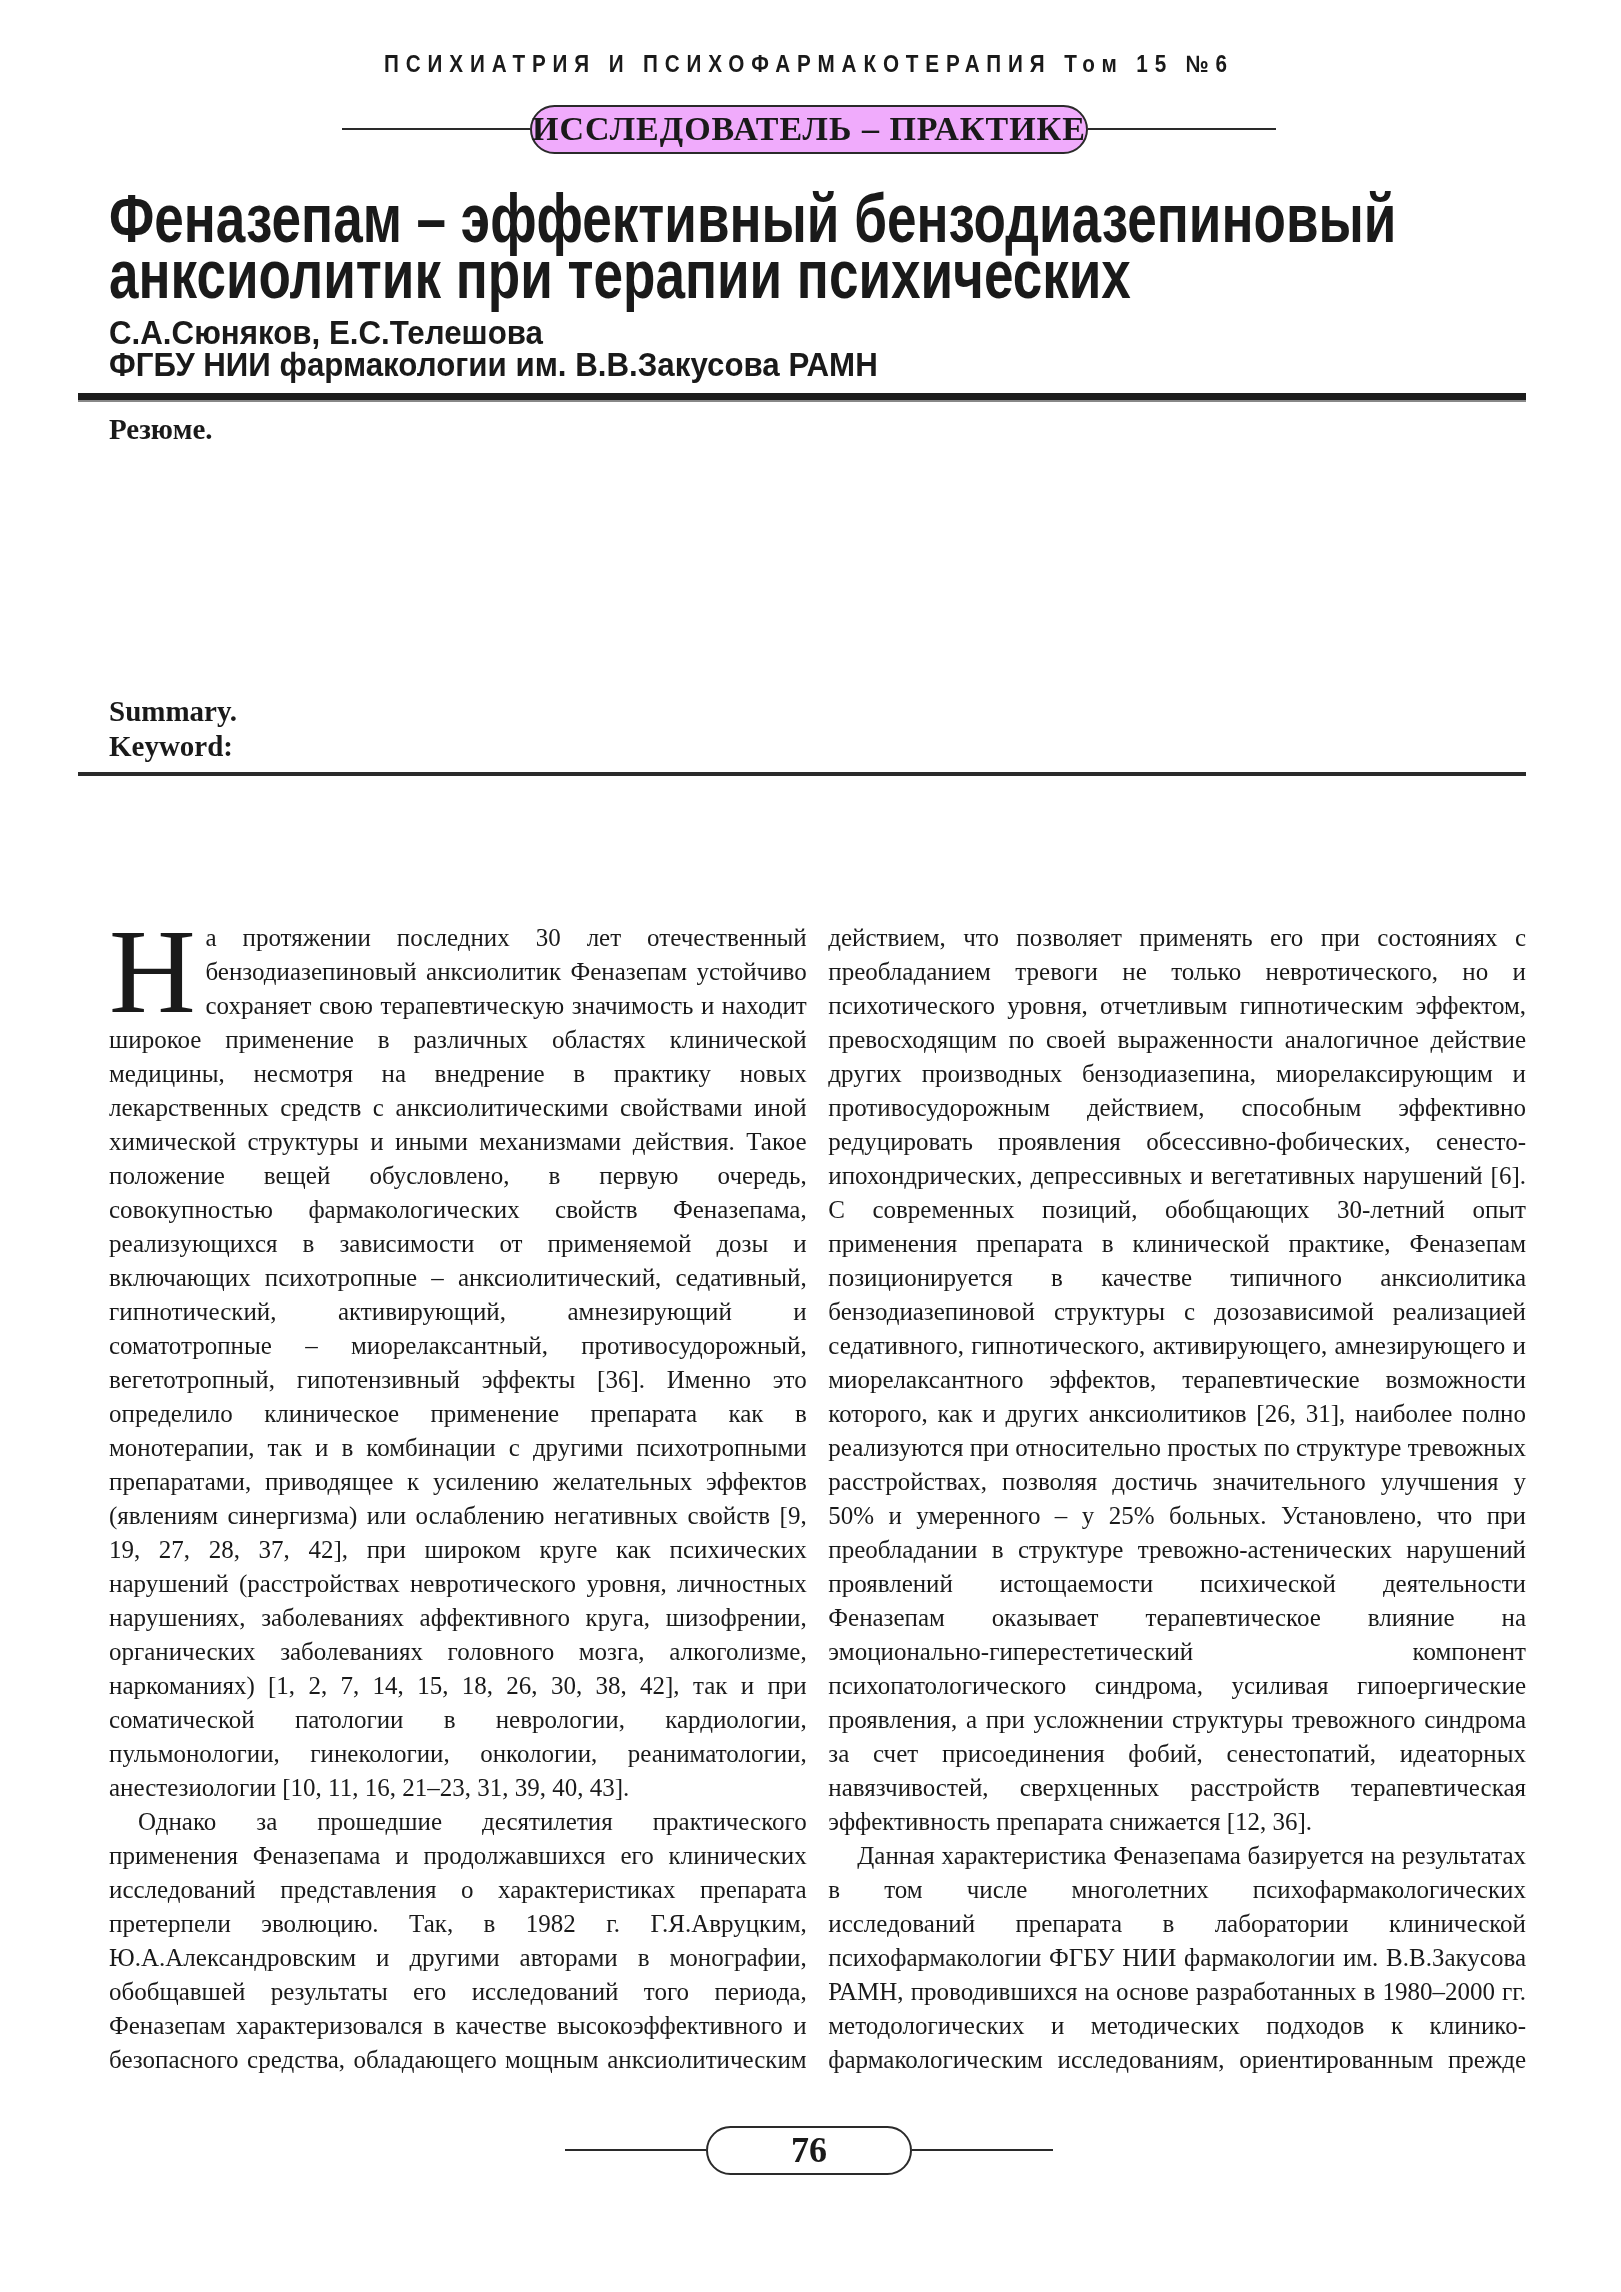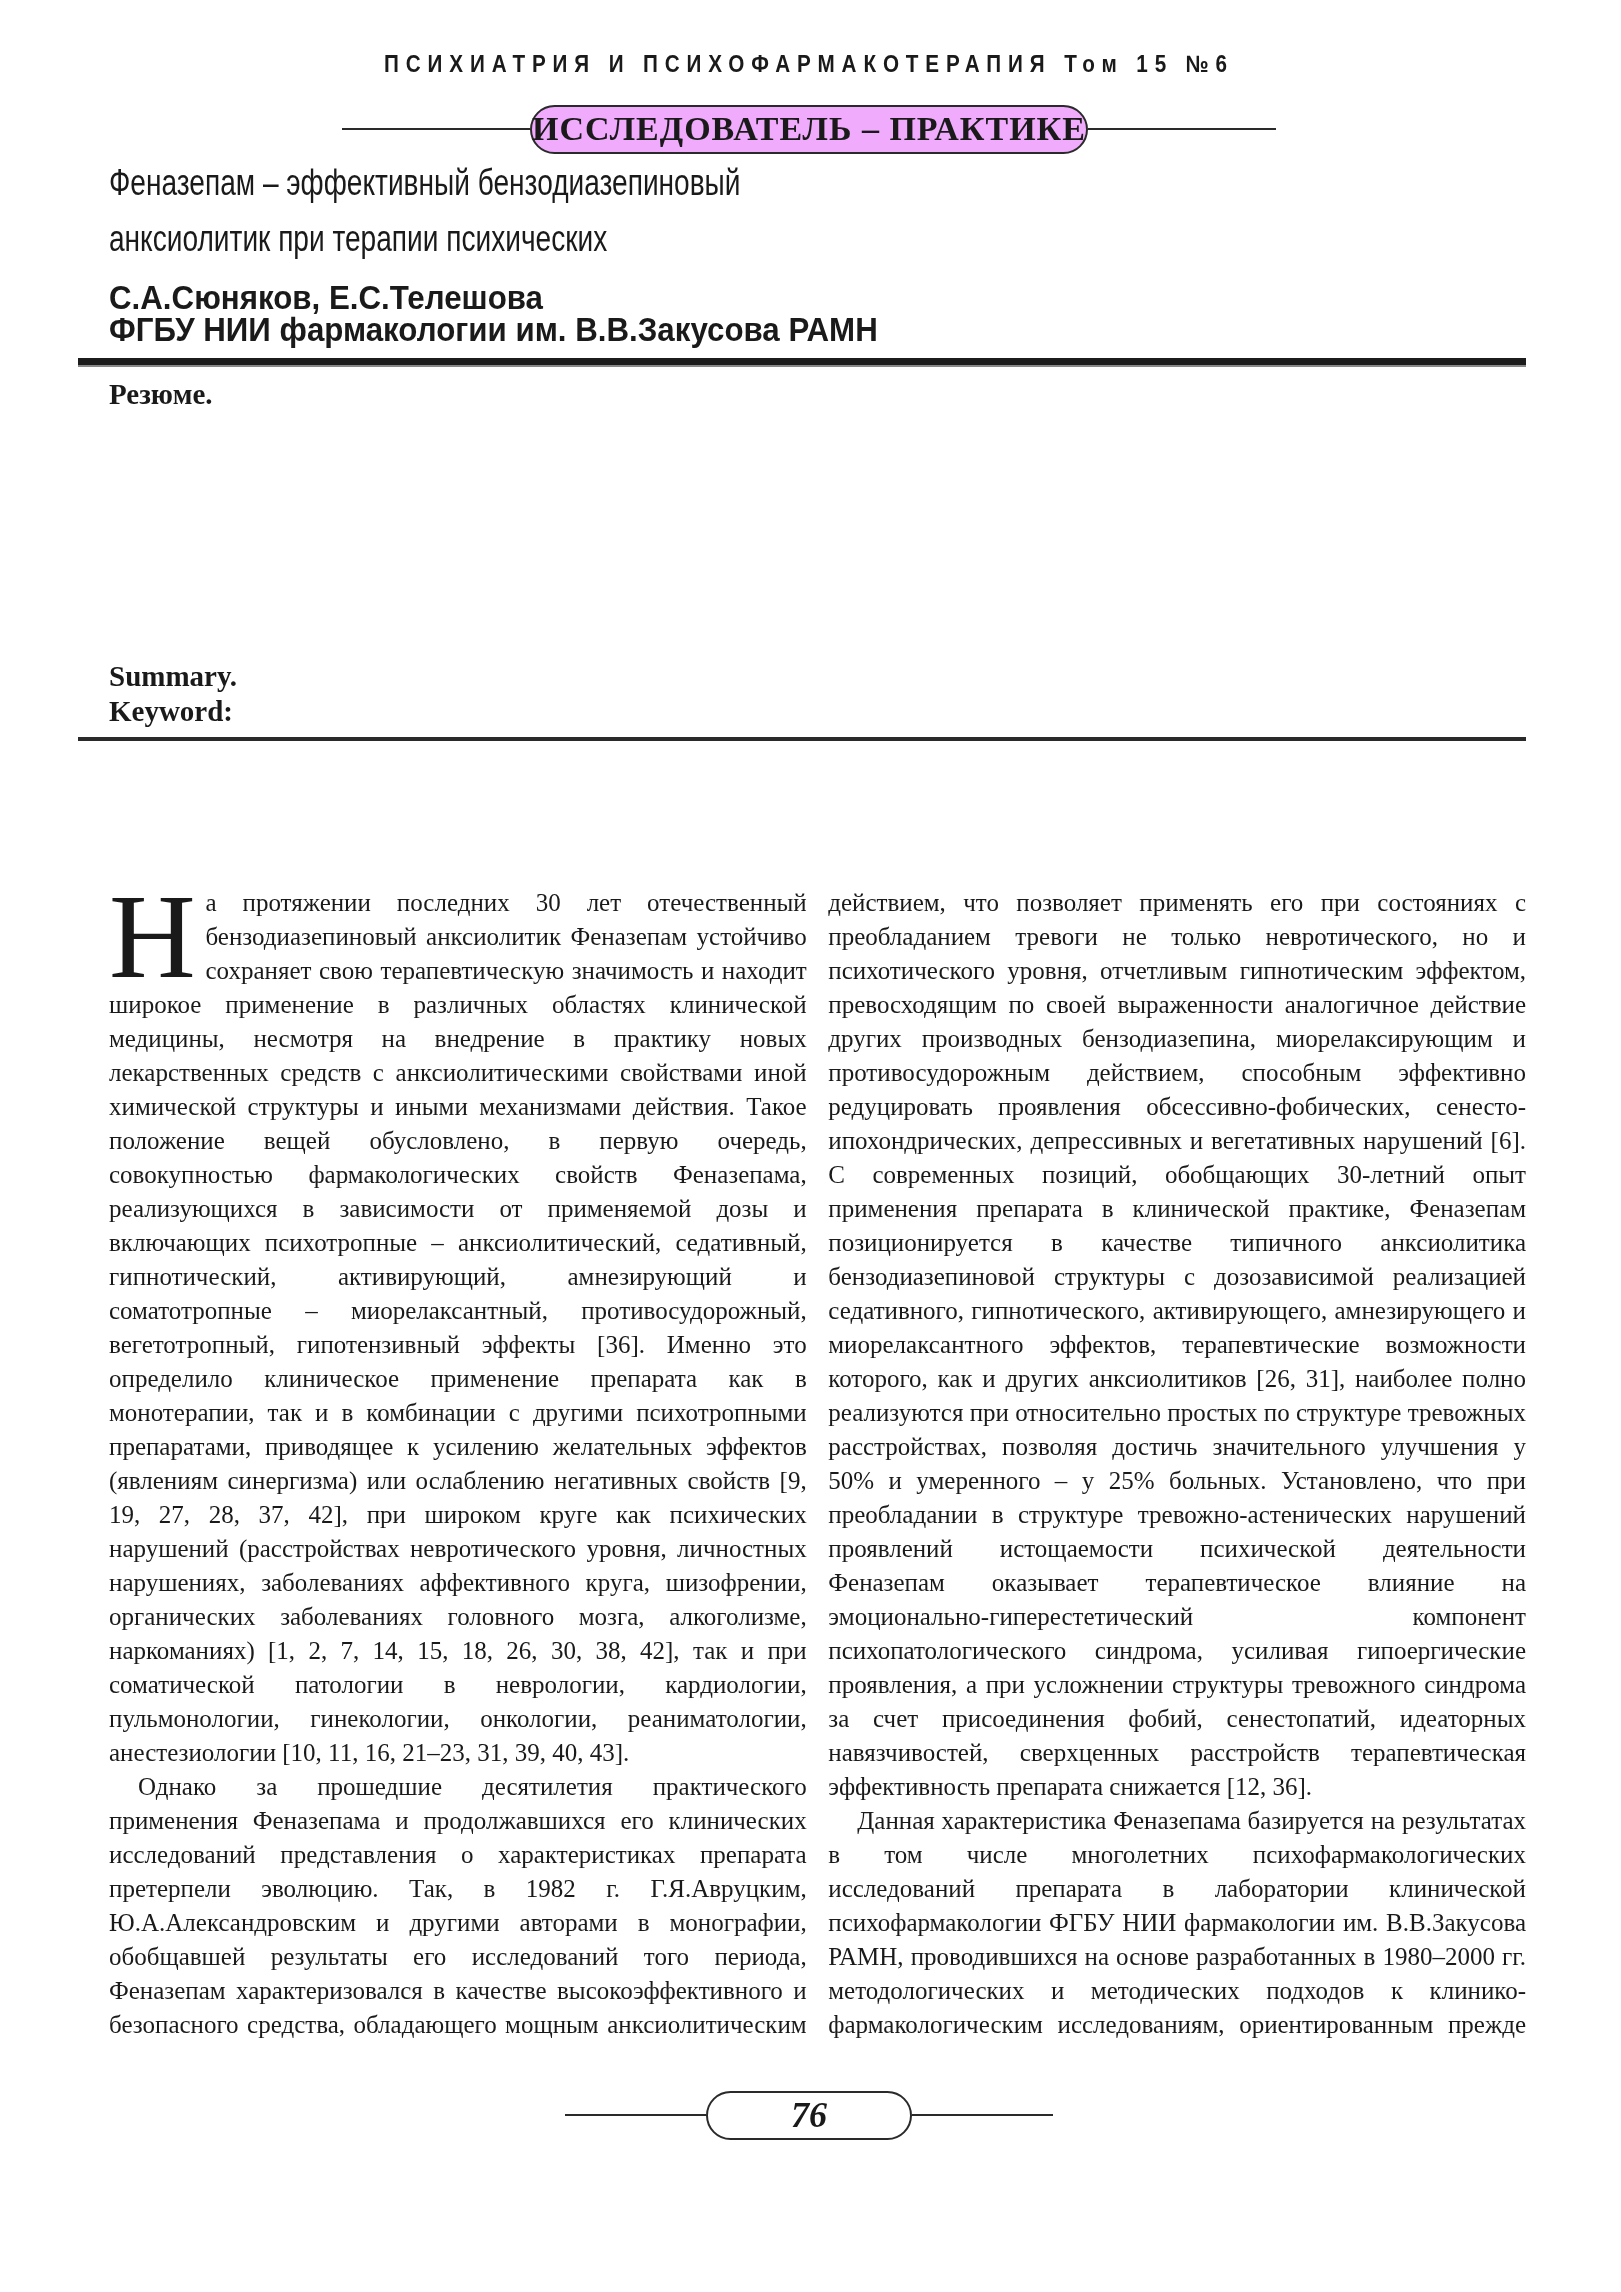--- a/index.html
+++ b/index.html
@@ -52,23 +52,24 @@
     justify-content: center;
     font-family: "Liberation Serif", serif;
     font-weight: 700;
     font-size: 34px;
     letter-spacing: 1px;
     background: #f0abfc;
   }
 
   
   .title {
+    margin-top: 35px;
     font-family: "Liberation Sans", sans-serif;
-    font-weight: 400;
-    font-size: 36px;
+    font-weight: 700;
+    font-size: 68px;
     line-height: 56px;
     letter-spacing: 0;
   }
   .title .tline {
     display: inline-block;
     transform: scaleX(0.78);
     transform-origin: left center;
     white-space: nowrap;
   }
   .title div { height: 56px; }
@@ -152,21 +153,20 @@
     border-radius: 24.5px;
     width: 202px;
     height: 45px;
     display: flex;
     align-items: center;
     justify-content: center;
     font-family: "Liberation Serif", serif;
     font-weight: 700;
     font-size: 36px;
     background: #fff;
-    font-style: italic;
   }
 </style>
 </head>
 <body>
 
 <div class="page">
 
   <div class="journal-head">ПСИХИАТРИЯ И ПСИХОФАРМАКОТЕРАПИЯ Том 15 №6</div>
 
   <div class="banner">

